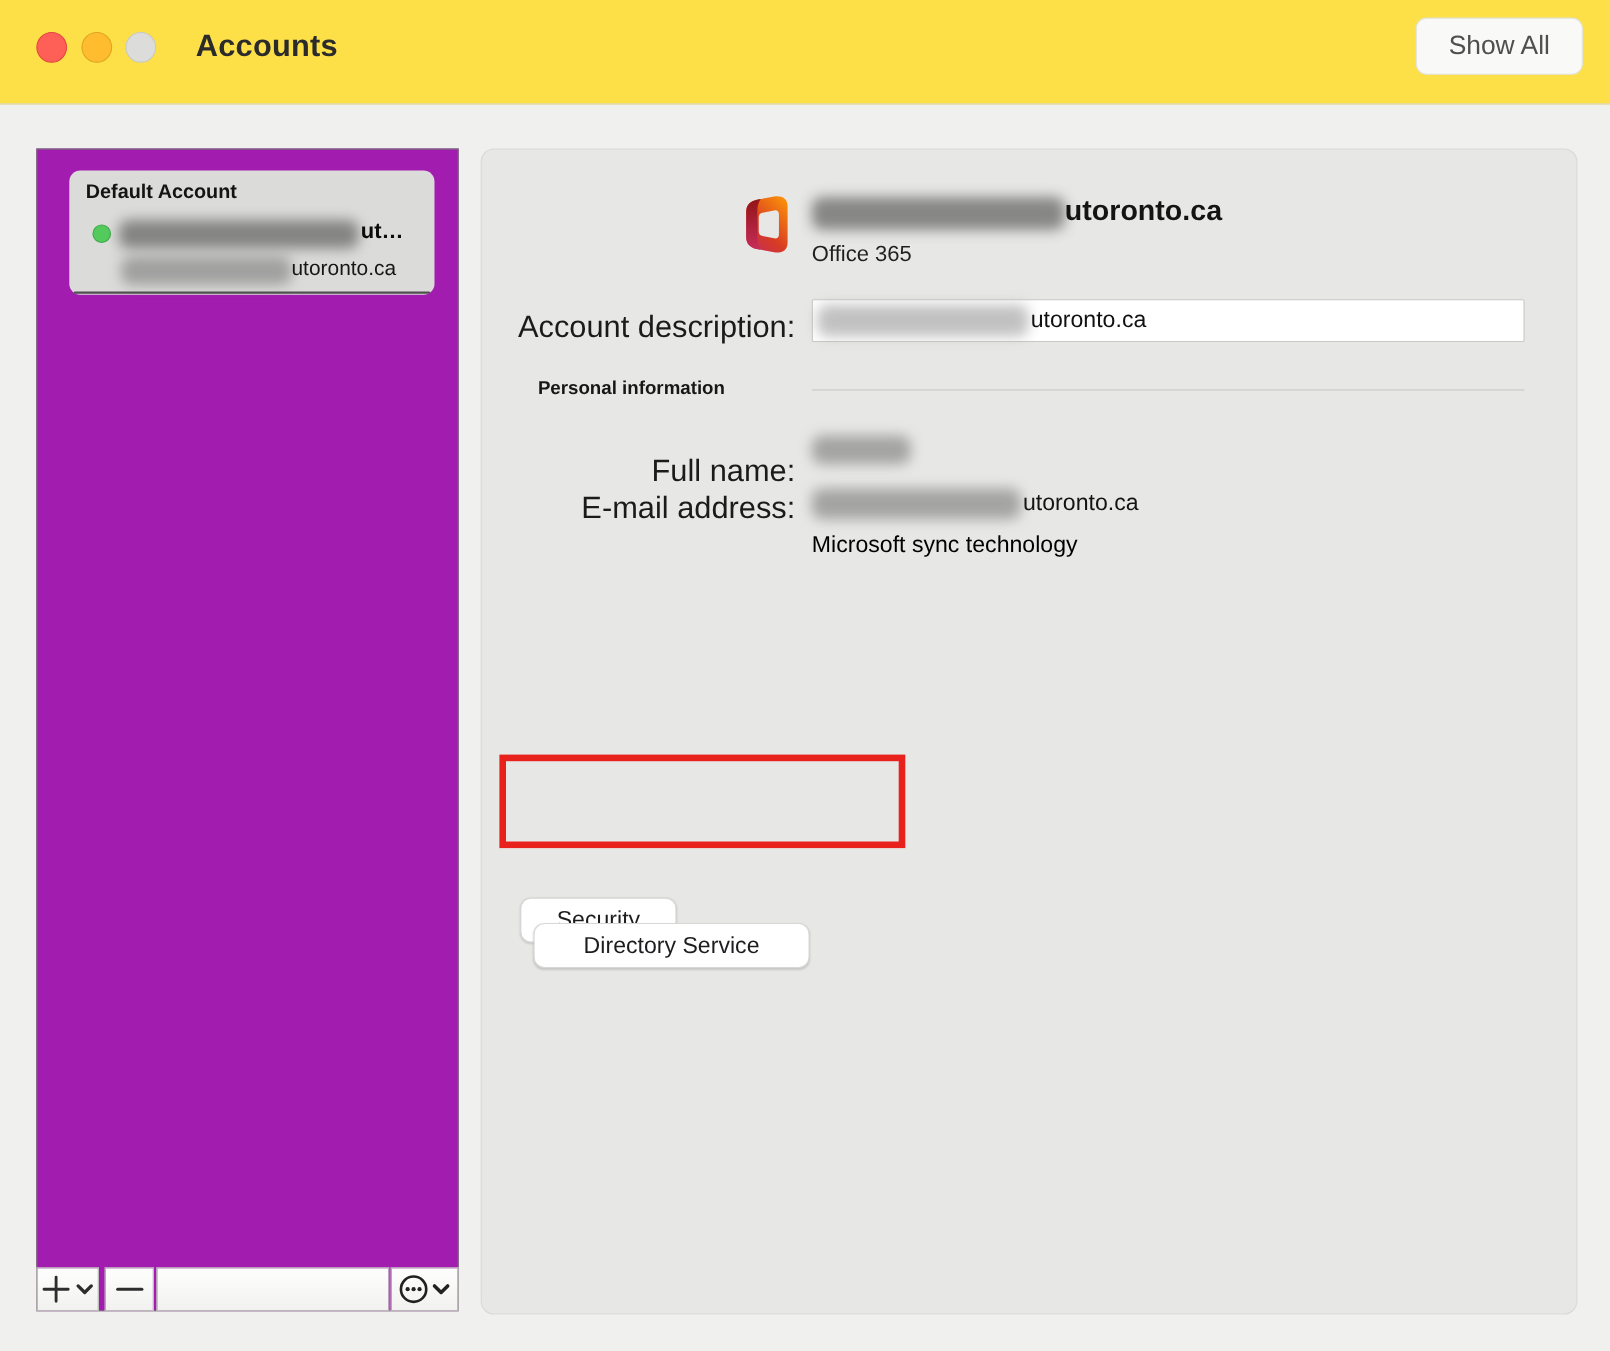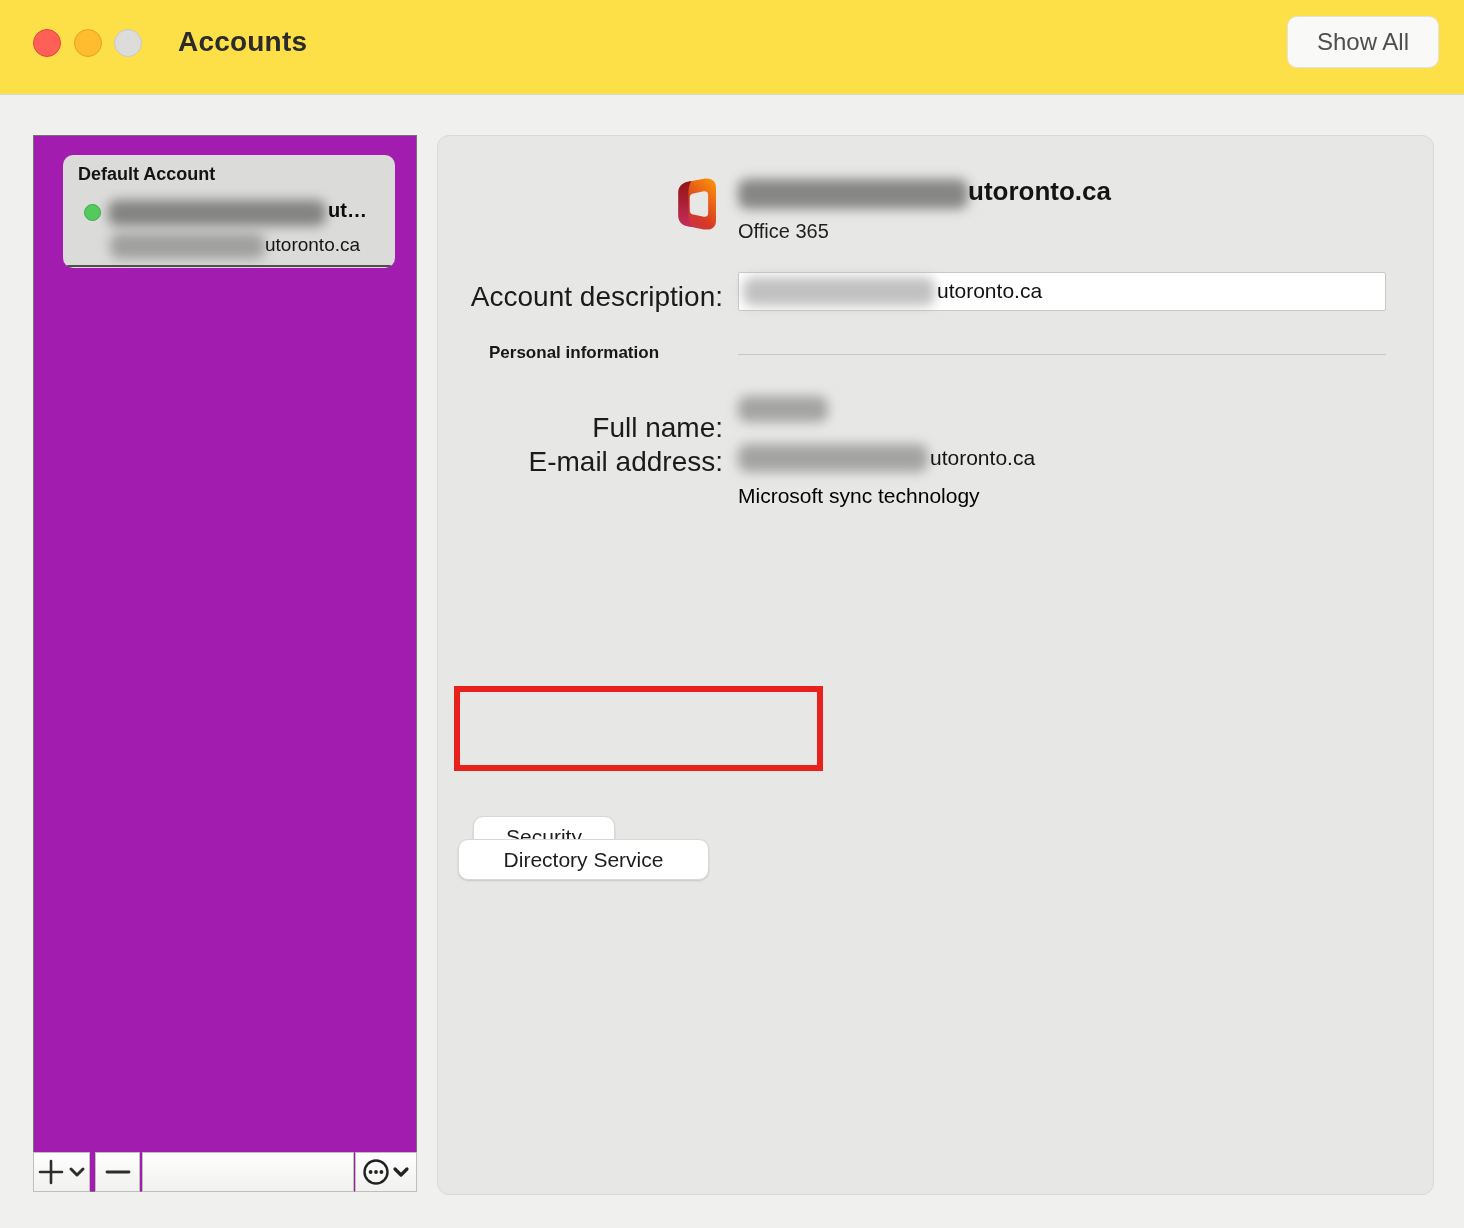--- a/index.html
+++ b/index.html
@@ -81,21 +81,21 @@
     border:6px solid #e8211d;background:transparent;
   }
   .panel-btn{
     background:#ffffff;border:1px solid #d8d8d6;border-radius:10px;
     box-shadow:0 1px 2px rgba(0,0,0,.14);
     display:flex;align-items:center;justify-content:center;
     font-size:21px;color:#1d1d1f;box-sizing:border-box;cursor:default;
   }
   .btn-delegation{left:36px;top:574px;width:324px;height:42px;}
   .btn-security{left:35px;top:640px;width:142px;height:41px;margin-top:40px;}
-  .btn-directory{left:20px;top:703px;width:251px;height:41px;}
+  .btn-directory{left:47px;top:703px;width:251px;height:41px;}
 
   
   .blob{filter:blur(6px);border-radius:9px;}
   .blob-dark{background:#6e6e6e;opacity:.8;}
   .blob-mid{background:#8a8a8a;opacity:.72;}
   .blob-light{background:#b2b2b2;opacity:.8;}
 
   svg{display:block;}
 </style>
 </head>

